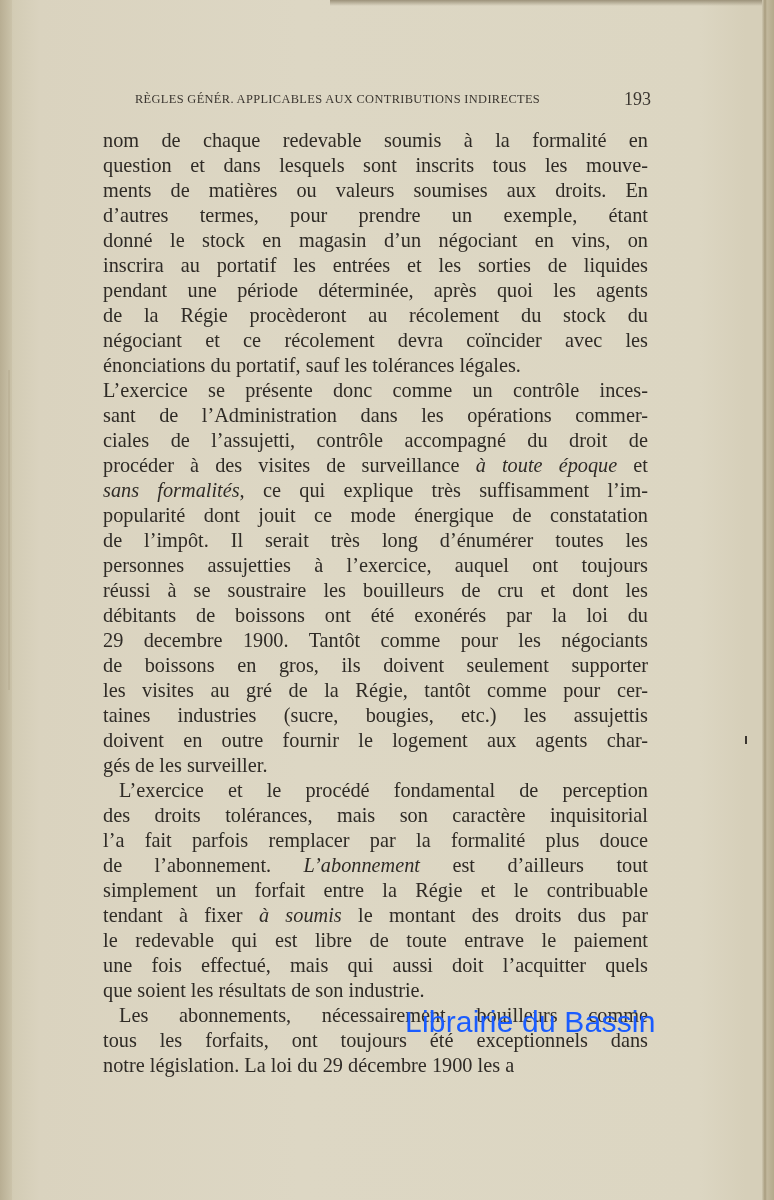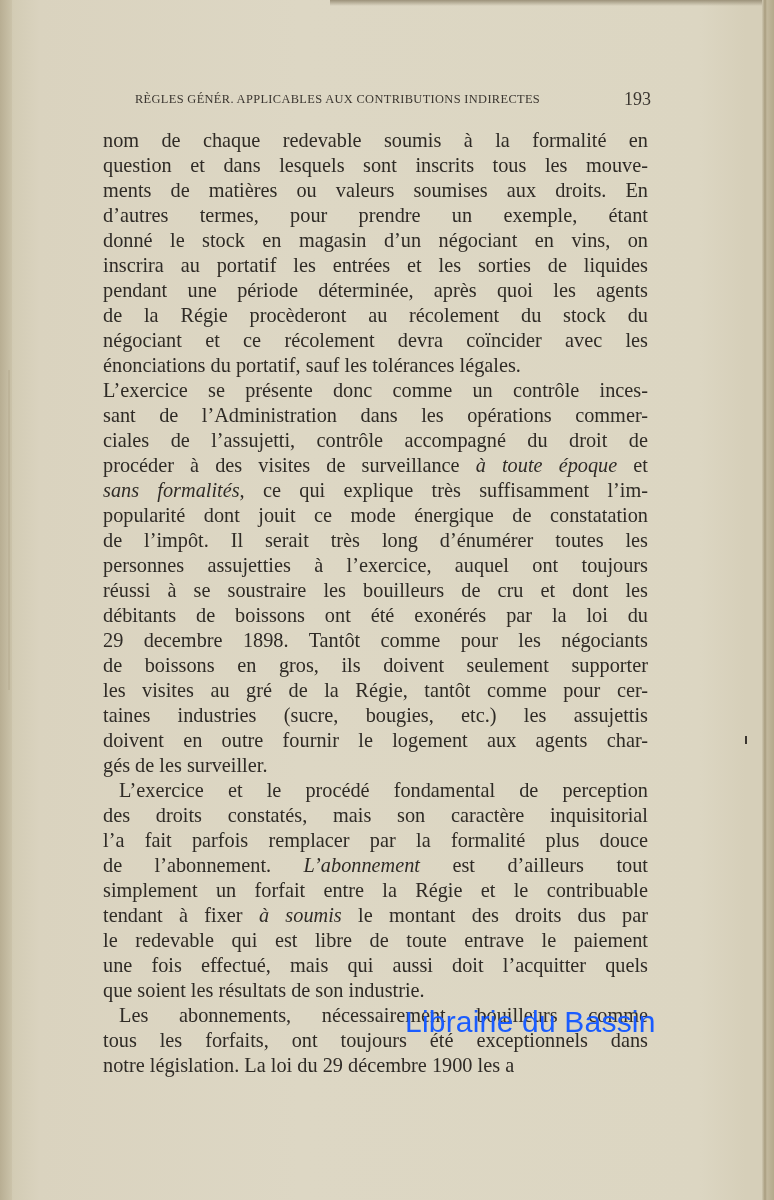--- a/index.html
+++ b/index.html
@@ -80,28 +80,28 @@
       <span class="line"><span>L’exercice se présente donc comme un contrôle inces-</span></span>
       <span class="line"><span>sant de l’Administration dans les opérations commer-</span></span>
       <span class="line"><span>ciales de l’assujetti, contrôle accompagné du droit de</span></span>
       <span class="line"><span>procéder à des visites de surveillance </span><em>à toute époque</em><span> et</span></span>
       <span class="line"><em>sans formalités,</em><span> ce qui explique très suffisamment l’im-</span></span>
       <span class="line"><span>popularité dont jouit ce mode énergique de constatation</span></span>
       <span class="line"><span>de l’impôt. Il serait très long d’énumérer toutes les</span></span>
       <span class="line"><span>personnes assujetties à l’exercice, auquel ont toujours</span></span>
       <span class="line"><span>réussi à se soustraire les bouilleurs de cru et dont les</span></span>
       <span class="line"><span>débitants de boissons ont été exonérés par la loi du</span></span>
-      <span class="line"><span>29 decembre 1898. Tantôt comme pour les négociants</span></span>
+      <span class="line"><span>29 decembre 1900. Tantôt comme pour les négociants</span></span>
       <span class="line"><span>de boissons en gros, ils doivent seulement supporter</span></span>
       <span class="line"><span>les visites au gré de la Régie, tantôt comme pour cer-</span></span>
       <span class="line"><span>taines industries (sucre, bougies, etc.) les assujettis</span></span>
       <span class="line"><span>doivent en outre fournir le logement aux agents char-</span></span>
       <span class="line last"><span>gés de les surveiller.</span></span>
       <span class="line indent"><span>L’exercice et le procédé fondamental de perception</span></span>
-      <span class="line"><span>des droits constatés, mais son caractère inquisitorial</span></span>
+      <span class="line"><span>des droits tolérances, mais son caractère inquisitorial</span></span>
       <span class="line"><span>l’a fait parfois remplacer par la formalité plus douce</span></span>
       <span class="line"><span>de l’abonnement. </span><em>L’abonnement</em><span> est d’ailleurs tout</span></span>
       <span class="line"><span>simplement un forfait entre la Régie et le contribuable</span></span>
       <span class="line"><span>tendant à fixer </span><em>à soumis</em><span> le montant des droits dus par</span></span>
       <span class="line"><span>le redevable qui est libre de toute entrave le paiement</span></span>
       <span class="line"><span>une fois effectué, mais qui aussi doit l’acquitter quels</span></span>
       <span class="line last"><span>que soient les résultats de son industrie.</span></span>
       <span class="line indent"><span>Les abonnements, nécessairement bouilleurs comme</span></span>
       <span class="line"><span>tous les forfaits, ont toujours été exceptionnels dans</span></span>
       <span class="line last"><span>notre législation. La loi du 29 décembre 1900 les a</span></span>

